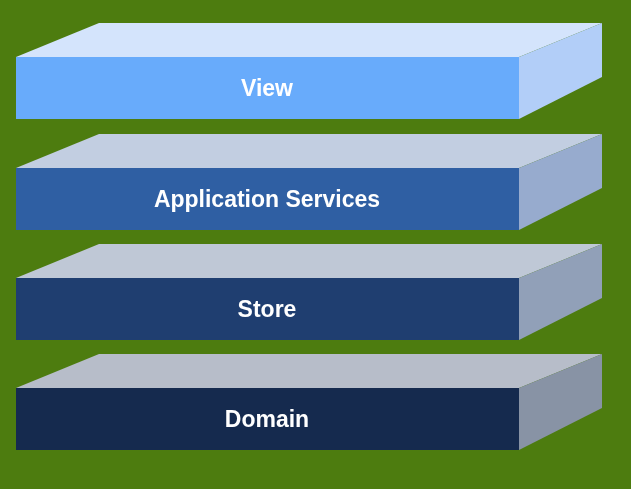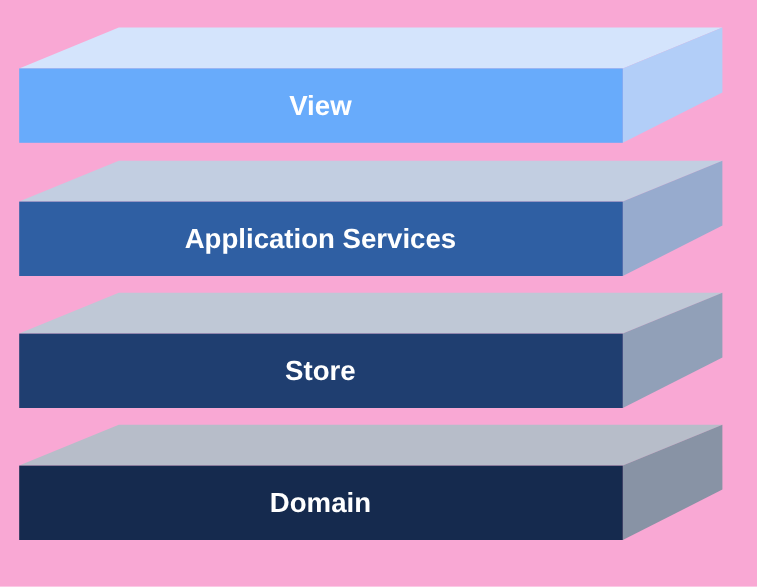--- a/index.html
+++ b/index.html
@@ -5,21 +5,21 @@
   html, body {
     margin: 0;
     padding: 0;
     background: #ffffff;
     font-family: "Liberation Sans", sans-serif;
   }
   .stage {
     position: relative;
     width: 631px;
     height: 489px;
-    background: #f9a8d4;
+    background: #4d7c0f;
     overflow: hidden;
   }
   svg.layer-diagram {
     display: block;
     width: 631px;
     height: 489px;
   }
   svg.layer-diagram text {
     font-family: "Liberation Sans", sans-serif;
     font-weight: bold;

